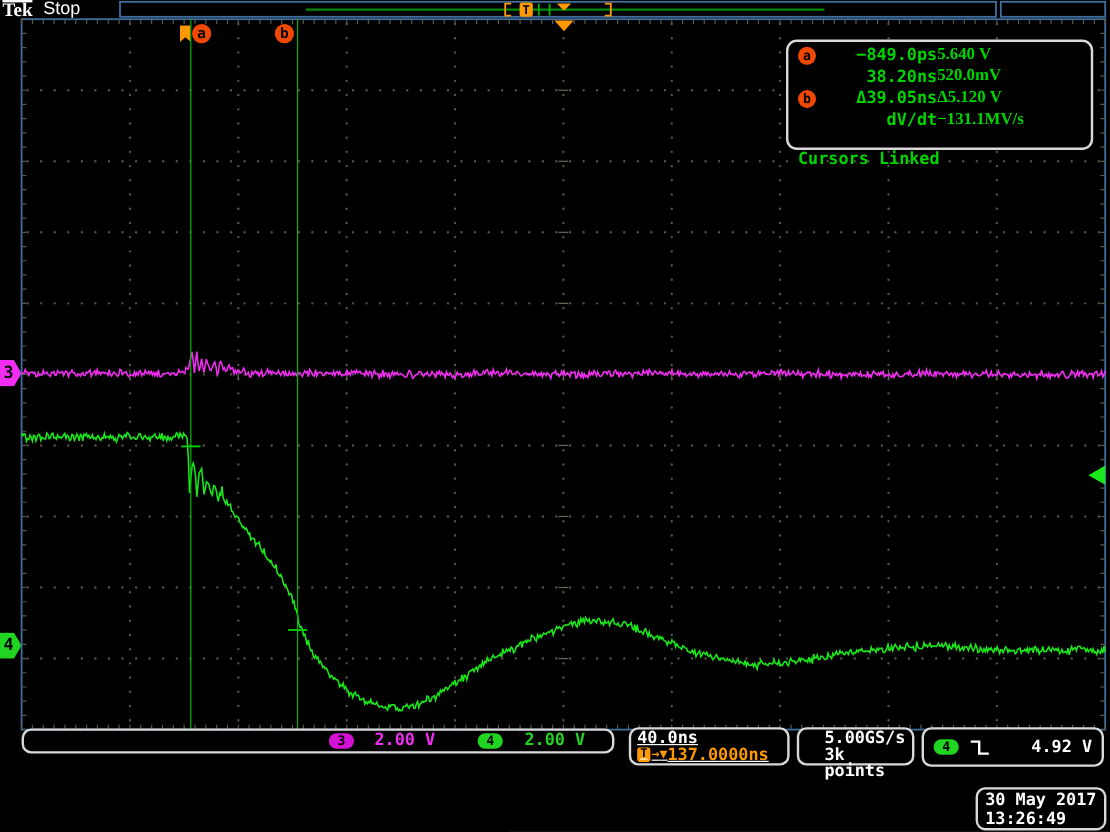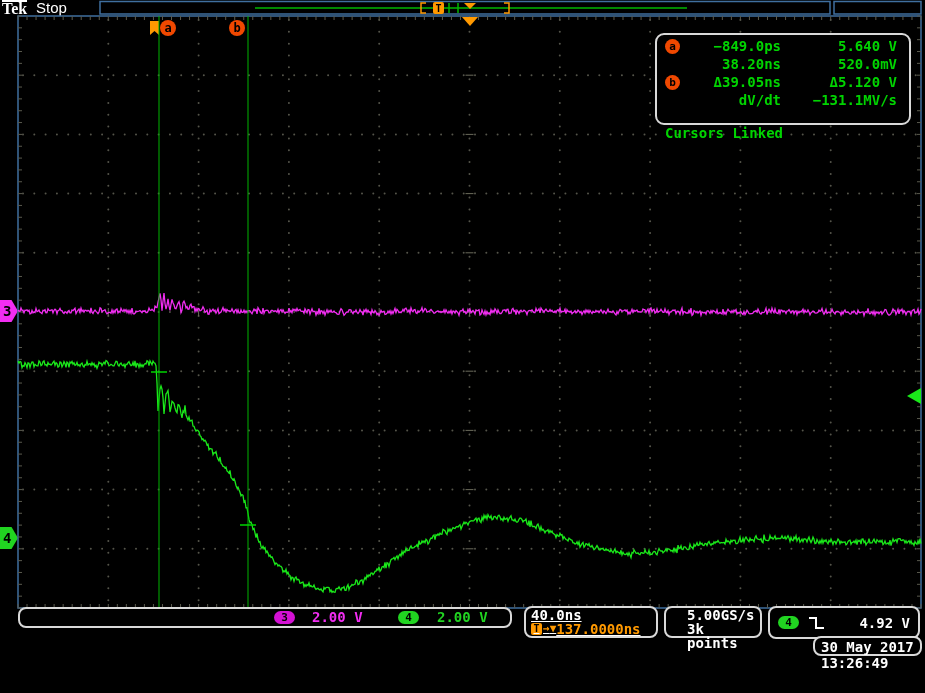--- a/index.html
+++ b/index.html
@@ -16,21 +16,21 @@
      clip-path:polygon(0 0,100% 0,100% 100%,50% 72%,0 100%);}
   #cursor-a-badge{left:160px;top:20px;}
   #cursor-b-badge{left:229px;top:20px;}
   
   #readout{left:655px;top:33px;width:256px;height:92px;background:#000;border:2px solid #d9d9d9;
      border-radius:9px;box-sizing:border-box;color:#00d400;font:bold 14px "DejaVu Sans Mono",monospace;z-index:5;padding:2px 8px 0 8px;}
   .ro-row{display:flex;align-items:center;height:18px;}
   .ro-badge-slot{width:20px;flex:0 0 20px;display:flex;justify-content:flex-start;}
   .ro-badge-slot .cursor-badge{width:15px;height:15px;font-size:11px;}
   .ro-left{width:96px;text-align:right;}
-  .ro-right{flex:1;text-align:right;padding-right:4px;}
+  .ro-right{flex:1;padding-right:4px;font-family:Liberation Serif, serif;}
   .ro-footer{height:18px;line-height:16px;margin-top:16px;}
   
   .ch-marker{left:0;width:18px;height:22px;color:#000;font:bold 14px "DejaVu Sans Mono",monospace;
      display:flex;align-items:center;justify-content:flex-start;padding-left:3px;box-sizing:border-box;
      clip-path:polygon(0 0,64% 0,100% 50%,64% 100%,0 100%);}
   #ch3-marker{top:300px;background:#f22df2;}
   #ch4-marker{top:527px;background:#21d421;}
   
   .bbox{background:#000;border:2px solid #d9d9d9;border-radius:8px;box-sizing:border-box;z-index:4;}
   #chan-box{left:18px;top:607px;width:494px;height:21px;}
@@ -42,21 +42,21 @@
   #tb-line2{display:flex;align-items:center;height:14px;color:#ff9900;}
   #tb-ticon{width:11px;height:12px;background:#ff9900;color:#000;font:bold 10px "DejaVu Sans Mono",monospace;
      text-align:center;line-height:12px;border-radius:2px;margin-right:1px;}
   .tb-glyph{font-size:11px;line-height:12px;}
   #acq-box{left:664px;top:606px;width:98px;height:32px;color:#fff;font:bold 14px "DejaVu Sans Mono",monospace;padding:0 21px;}
   #acq-box span{display:block;line-height:14px;}
   #trig-box{left:768px;top:606px;width:152px;height:33px;color:#fff;font:bold 14px "DejaVu Sans Mono",monospace;
      display:flex;align-items:center;padding:0 8px;}
   #trig-box .pill{position:static;flex:0 0 21px;}
   #trig-level{flex:1;text-align:right;}
-  #date-box{left:813px;top:636px;width:109px;height:20px;color:#fff;font:bold 14px "DejaVu Sans Mono",monospace;padding:1px 6px;}
+  #date-box{left:813px;top:656px;width:109px;height:36px;color:#fff;font:bold 14px "DejaVu Sans Mono",monospace;padding:1px 6px;}
   #date-box span{display:block;line-height:16px;}
   svg{position:absolute;left:0;top:0;z-index:1;}
 </style>
 </head>
 <body>
 
 <div id="screen">
 
   <svg id="scope-svg" width="925" height="693" viewBox="0 0 925 693">
       <rect x="18" y="16" width="903" height="592" fill="none" stroke="#3f6f9f" stroke-width="1.5"></rect>

